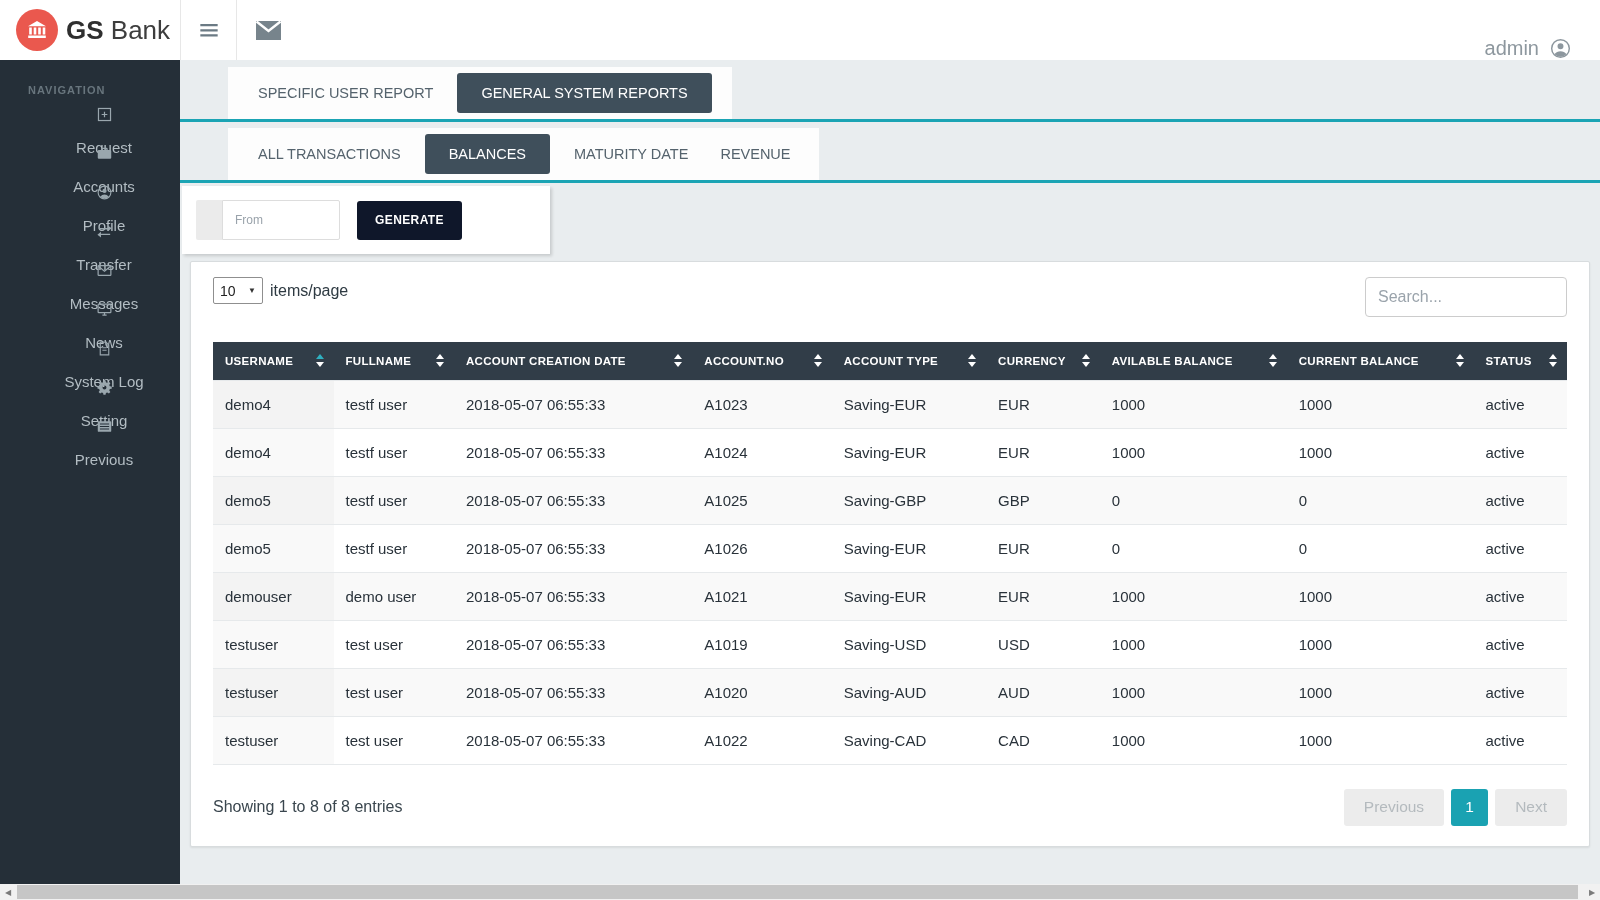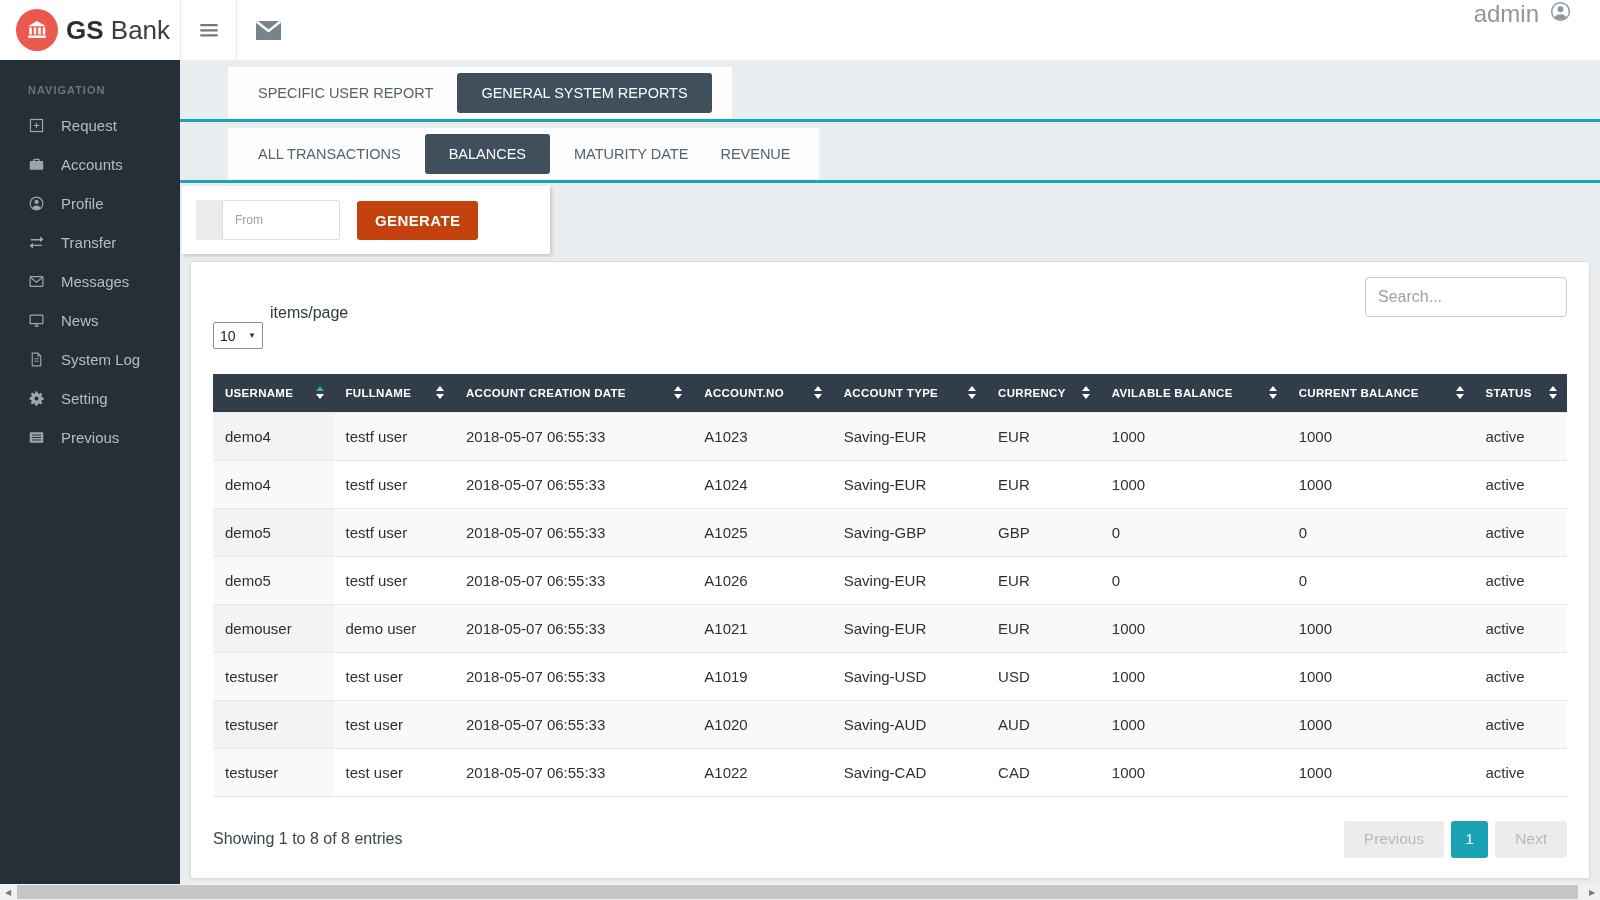--- a/index.html
+++ b/index.html
@@ -9,50 +9,50 @@
   
   .topbar { height:60px; background:#fff; display:flex; align-items:stretch; }
   .brand { width:180px; display:flex; align-items:center; padding-left:16px; gap:8px; }
   .logo-circle { width:42px; height:42px; border-radius:50%; background:#ea584e; display:flex; align-items:center; justify-content:center; flex:0 0 auto; }
   .brand-text { font-size:26px; color:#2f2f2f; white-space:nowrap; }
   .brand-text b { font-weight:700; }
   .brand-text span { font-weight:400; color:#3d3d3d; }
   .menu-toggle { width:57px; display:flex; align-items:center; justify-content:center; border-left:1px solid #e7e7e7; border-right:1px solid #e7e7e7; color:#6b7a84; cursor:pointer; }
   .mail-btn { width:62px; display:flex; align-items:center; justify-content:center; color:#77848c; cursor:pointer; }
   .topbar-spacer { flex:1; }
-  .admin-menu { display:flex; align-items:flex-start; gap:10px; padding-right:28px; color:#8d979e; font-size:24px; cursor:pointer; }
+  .admin-menu { display:flex; align-items:flex-end; gap:10px; padding-right:28px; color:#8d979e; font-size:20px; cursor:pointer; }
 
   
   .sidebar { position:absolute; top:60px; left:0; width:180px; bottom:4px; background:#252f38; }
   .nav-header { font-size:11px; font-weight:700; letter-spacing:1px; color:#68757d; padding:24px 0 10px 28px; }
-  .nav-item { display:flex; align-items:center; gap:16px; height:39px; padding-left:28px; color:#b3bdc3; font-size:15px; cursor:pointer; }
+  .nav-item { display:flex; align-items:center; gap:16px; height:39px; padding-left:28px; color:#b3bdc3; font-size:15px; cursor:pointer;flex-direction:column; }
   .nav-item .ico { width:17px; height:17px; color:#9aa7ae; display:flex; align-items:center; justify-content:center; flex:0 0 auto; }
 
   
   .main { position:absolute; top:60px; left:180px; right:0; bottom:16px; background:#e9edef; overflow:hidden; }
 
   .tabrow { margin-top:7px; height:52px; }
   .tabrow2 { margin-top:6px; }
   .tabstrip { display:inline-flex; align-items:center; height:52px; background:#fdfdfd; padding:0 14px 0 16px; gap:4px;margin-left:48px; }
   .tab { font-size:14.5px; color:#55636d; padding:0 14px; height:40px; display:flex; align-items:center; border-radius:3px; cursor:pointer; white-space:nowrap; }
   .tab.active { background:#3f4f5b; color:#fff; padding:0 24px; margin:0 6px; }
   .teal-line { height:3px; background:#1ba4b4; }
 
   
   .filter-card { width:368px; margin:3px 0 0 2px; background:#fff; padding:14px; display:flex; align-items:center; box-shadow:2px 2px 3px rgba(0,0,0,.15); }
   .date-addon { width:26px; height:40px; background:#ebebeb; border-radius:2px 0 0 2px; }
   .from-input { width:118px; height:40px; border:1px solid #ddd; border-radius:0 2px 2px 0; font-size:12px; padding:0 12px; color:#333; font-family:"Liberation Sans",sans-serif; outline:none; }
   .from-input::placeholder { color:#9aa3ab; }
-  .generate-btn { margin-left:17px; height:39px; padding:0 18px; background:#c2410c; color:#fff; border:none; border-radius:3px; font-size:15px; font-weight:700; letter-spacing:.4px; cursor:pointer; font-family:"Liberation Sans",sans-serif; }
+  .generate-btn { margin-left:17px; height:39px; padding:0 18px; background:#0f172a; color:#fff; border:none; border-radius:3px; font-size:12px; font-weight:700; letter-spacing:.4px; cursor:pointer; font-family:"Liberation Sans",sans-serif; }
 
   
   .table-card { margin:7px 10px 0 10px; background:#fff; border:1px solid #d8dcde; border-radius:2px; box-shadow:0 1px 2px rgba(0,0,0,.08); padding:15px 22px 20px; }
   .controls-row { display:flex; align-items:flex-start; }
   .pagesize { display:flex; align-items:center; }
-  .pagesize-select { width:50px; height:27px; border:1px solid #8f8f8f; border-radius:2px; background:#fff; display:flex; align-items:center; justify-content:space-between; padding:0 6px; font-size:14px; color:#222; cursor:pointer;margin-top:45px; }
+  .pagesize-select { width:50px; height:27px; border:1px solid #8f8f8f; border-radius:2px; background:#fff; display:flex; align-items:center; justify-content:space-between; padding:0 6px; font-size:14px; color:#222; cursor:pointer; }
   .pagesize-select .caret { font-size:8px; color:#333; }
   .pagesize-label { margin-left:7px; font-size:16px; color:#2e3a42; }
   .search-input { margin-left:auto; width:202px; height:40px; border:1px solid #ccc; border-radius:4px; padding:0 12px; font-size:16px; color:#000000; font-family:"Liberation Sans",sans-serif; outline:none; }
   .search-input::placeholder { color:#9aa3ab; }
 
   table.report { width:100%; border-collapse:collapse; margin-top:25px; font-size:15px; color:#29323a; table-layout:fixed; }
   thead th { background:#313d48; color:#fff; height:38px; text-align:left; padding:0 10px 0 12px; font-size:11.5px; letter-spacing:.3px; cursor:pointer; }
   .hwrap { display:flex; align-items:center; justify-content:space-between; gap:6px; }
   .sort { display:flex; flex-direction:column; gap:3px; flex:0 0 auto; }
   .tri-up { width:0; height:0; border-left:4.5px solid transparent; border-right:4.5px solid transparent; border-bottom:5.5px solid #fff; }

